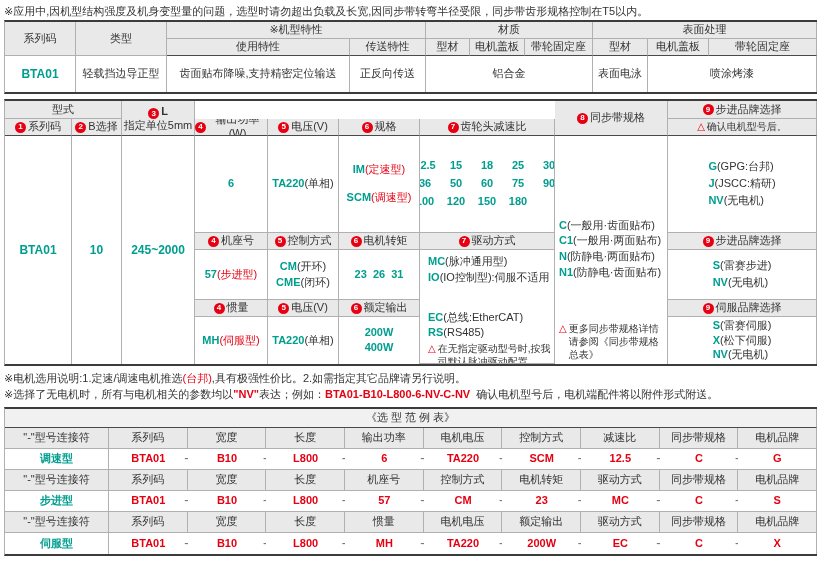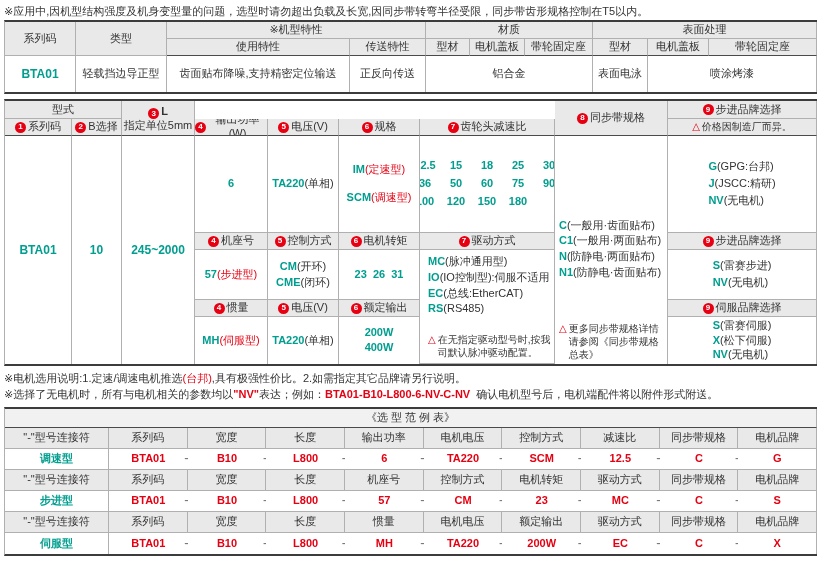--- a/index.html
+++ b/index.html
@@ -99,21 +99,21 @@
     <div class="cell g hdark" style="grid-column:6;grid-row:2;">
       <span class="badge">6</span>
         <span>规格</span>
     </div>
     <div class="cell g hdark" style="grid-column:7;grid-row:2;">
       <span class="badge">7</span>
         <span>齿轮头减速比</span>
     </div>
     <div class="cell g hdark" style="grid-column:9;grid-row:2;font-size:10px;">
       <span class="warn-ic">△</span>
-        <span>价格因制造厂而异。</span>
+        <span>确认电机型号后。</span>
     </div>
 
     <div class="cell nb tl" style="grid-column:1;grid-row:3/8;font-size:12px;">BTA01</div>
     <div class="cell nb tl" style="grid-column:2;grid-row:3/8;font-size:12px;">10</div>
     <div class="cell nb tl" style="grid-column:3;grid-row:3/8;font-size:12px;">245~2000</div>
 
     <div class="cell tl" style="grid-column:4;grid-row:3;">6</div>
     <div class="cell" style="grid-column:5;grid-row:3;">
       <span><span class="tl">TA220</span><span class="bk">(单相)</span></span>
     </div>
@@ -164,21 +164,21 @@
     <div class="cell stack" style="grid-column:5;grid-row:5;gap:2px;">
       <span><span class="tl">CM</span><span class="bk">(开环)</span></span>
       <span><span class="tl">CME</span><span class="bk">(闭环)</span></span>
     </div>
     <div class="cell tl pre" style="grid-column:6;grid-row:5;">23  26  31</div>
 
     <div class="cell" style="grid-column:7;grid-row:5/8;align-items:stretch;justify-content:flex-start;">
       <div style="display:flex;flex-direction:column;align-items:flex-start;padding:5px 0 4px 8px;width:100%;gap:2px;">
         <span style="white-space:nowrap;"><span class="tl">MC</span><span class="bk">(脉冲通用型)</span></span>
         <span style="white-space:nowrap;"><span class="tl">IO</span><span class="bk">(IO控制型):伺服不适用</span></span>
-        <span style="white-space:nowrap;"><span class="tl">EC</span><span class="bk">(总线:EtherCAT)</span></span>
+        <span style="white-space:nowrap;margin-top:24px;"><span class="tl">EC</span><span class="bk">(总线:EtherCAT)</span></span>
         <span style="white-space:nowrap;"><span class="tl">RS</span><span class="bk">(RS485)</span></span>
         <span style="margin-top:auto;display:flex;align-items:flex-start;text-align:left;font-size:10px;line-height:1.3;">
           <span class="warn-ic">△</span>
           <span>在无指定驱动型号时,按我司默认脉冲驱动配置。</span>
         </span>
       </div>
     </div>
 
     <div class="cell g" style="grid-column:4;grid-row:6;">
       <span class="badge">4</span>

